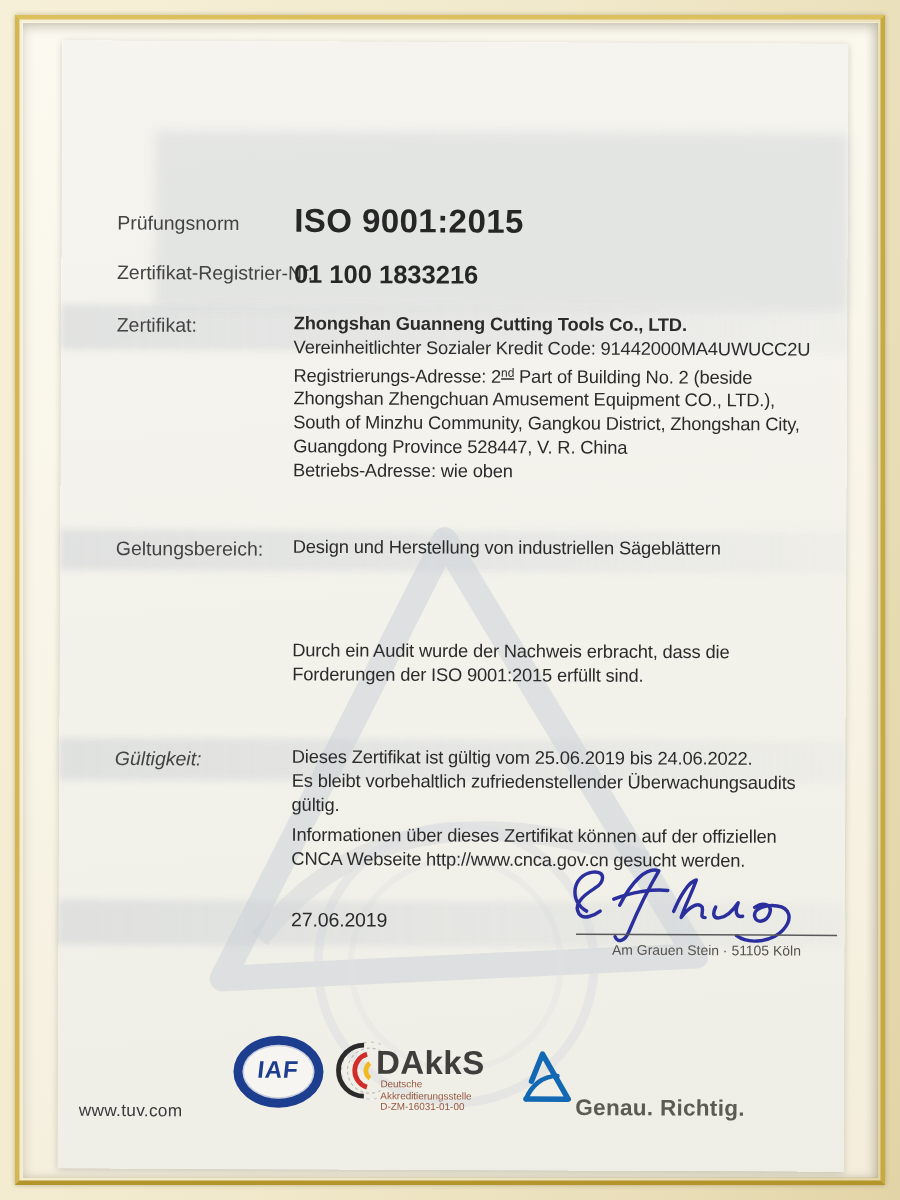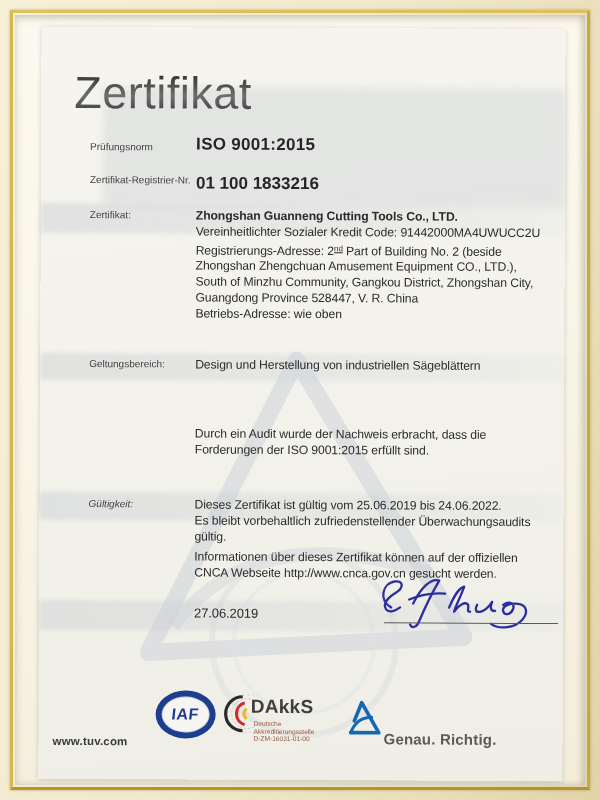--- a/index.html
+++ b/index.html
@@ -17,35 +17,35 @@
     transform:rotate(.25deg);
   }
   .glare{position:absolute;pointer-events:none;filter:blur(4px);}
   .band{position:absolute;left:0;width:524px;background:linear-gradient(90deg,rgba(198,203,209,.42),rgba(205,209,214,.30) 60%,rgba(210,213,217,.12));pointer-events:none;filter:blur(2px);}
   .wm{position:absolute;pointer-events:none;}
   .title{
     position:absolute;left:33px;top:40px;font-size:45px;letter-spacing:.5px;
     background:linear-gradient(180deg,#303030 10%,#6e6e6e 55%,#2e2e2e 100%);
     -webkit-background-clip:text;background-clip:text;color:transparent;font-weight:400;
   }
-  .lbl{position:absolute;left:37px;font-size:10px;color:#434343;margin-left:12px;}
+  .lbl{position:absolute;left:37px;font-size:13px;color:#434343;}
   .val{position:absolute;left:155px;color:#262626;}
-  .big{font-size:17px;font-weight:bold;letter-spacing:.3px;}
+  .big{font-size:22px;font-weight:bold;letter-spacing:.3px;}
   .mid{font-size:17px;font-weight:bold;}
   .para{position:absolute;left:155px;font-size:12.2px;line-height:15.8px;color:#2b2b2b;width:380px;letter-spacing:-.1px;}
   .para .b{font-weight:bold;}
   .sup{font-size:8px;vertical-align:4px;text-decoration:underline;}
   .sig-line{position:absolute;left:345px;top:594px;width:174px;height:1px;background:#5a5a5a;}
   .sig-org{position:absolute;left:337px;top:600px;width:190px;text-align:center;font-size:9.3px;color:#55524e;line-height:11.5px;}
-  .website{position:absolute;left:14px;top:708px;font-size:11.5px;font-weight:bold;color:#3a3a3a;letter-spacing:.2px;}
+  .website{position:absolute;left:14px;top:708px;font-size:11.5px;font-weight:normal;color:#3a3a3a;letter-spacing:.2px;}
   .iaf{position:absolute;left:117px;top:663px;width:60px;height:48px;}
   .iaf-oval{width:60px;height:48px;border-radius:50%;border:6px solid #1d3d8f;box-sizing:border-box;background:#f6f5f1;display:flex;align-items:center;justify-content:center;box-shadow:inset 0 0 0 1px #c9cede;}
   .iaf-txt{font-size:16px;font-weight:bold;color:#1d3d8f;letter-spacing:.5px;transform:skewX(-6deg);}
   .dakks{position:absolute;left:182px;top:664px;}
-  .dakks-word{position:absolute;left:30px;top:4px;font-size:19px;font-weight:bold;color:#3f3e3c;letter-spacing:.3px;}
+  .dakks-word{position:absolute;left:30px;top:4px;font-size:22px;font-weight:bold;color:#3f3e3c;letter-spacing:.3px;}
   .dakks-sub{position:absolute;left:33px;top:28px;font-size:6.6px;line-height:7.6px;color:#96573f;}
   .tuvlogo{position:absolute;left:303px;top:670px;}
   .tuv-brand{position:absolute;left:344px;top:676px;font-size:19.5px;font-weight:bold;color:#4b4a46;letter-spacing:-.3px;}
   .tuv-brand .rm{font-size:9px;vertical-align:8px;}
   .tuv-tag{position:absolute;left:345px;top:702px;font-size:15px;font-weight:bold;color:#5b5a55;letter-spacing:.2px;}
   .sigsvg{position:absolute;left:330px;top:545px;}
 </style>
 </head>
 <body>
 
@@ -65,21 +65,20 @@
     <circle cx="100" cy="100" r="92" fill="none" stroke="#dcdfe1" stroke-opacity="0.55" stroke-width="6"></circle>
     <circle cx="100" cy="100" r="70" fill="none" stroke="#e0e3e4" stroke-opacity="0.4" stroke-width="4"></circle>
   </svg>
 
   <div class="glare" style="left:62px;top:60px;width:462px;height:118px;background:rgba(200,204,210,.38);"></div>
   <div class="band" style="top:176px;height:30px;"></div>
   <div class="band" style="top:326px;height:27px;"></div>
   <div class="band" style="top:465px;height:28px;"></div>
   <div class="band" style="top:573px;height:30px;"></div>
 
-  <div class="title">Zertifikat</div>
 
   <div class="lbl" style="top:114px;">Prüfungsnorm</div>
   <div class="val big" style="top:107px;">ISO 9001:2015</div>
   <div class="lbl" style="top:147px;">Zertifikat-Registrier-Nr.</div>
   <div class="val mid" style="top:146px;">01 100 1833216</div>
 
   <div class="lbl" style="top:182px;">Zertifikat:</div>
   <div class="para" style="top:181px;">
     <div class="b">Zhongshan Guanneng Cutting Tools Co., LTD.</div>
     <div>Vereinheitlichter Sozialer Kredit Code: 91442000MA4UWUCC2U</div>
@@ -117,20 +116,21 @@
       <path d="M22,34 C10,28 12,10 26,8 C35,7 34,15 27,19 C19,24 13,30 17,36 C20,40 27,37 31,34"></path>
       <path d="M44,30 C52,14 62,4 70,7 C63,19 55,36 50,48 C48,53 43,56 41,51"></path>
       <path d="M40,26 C52,21 66,19 76,20"></path>
       <path d="M80,34 C84,24 90,14 95,13 C92,22 87,31 85,38 C89,32 96,27 99,31 C100,35 97,38 101,38"></path>
       <path d="M108,31 C106,35 106,39 111,38 C117,37 121,31 123,28 C121,33 121,38 126,37"></path>
       <path d="M134,31 C140,27 146,29 144,35 C142,41 135,42 134,37 C133,32 141,29 149,30 C157,31 160,38 153,46 C146,54 130,56 122,50"></path>
     </g>
   </svg>
   <div class="sig-line"></div>
   <div class="sig-org">
+    <div>Am Grauen Stein · 51105 Köln</div>
   </div>
 
   <div class="website">www.tuv.com</div>
 
   <div class="iaf">
     <div class="iaf-oval">
       <span class="iaf-txt">IAF</span>
     </div>
   </div>
 

